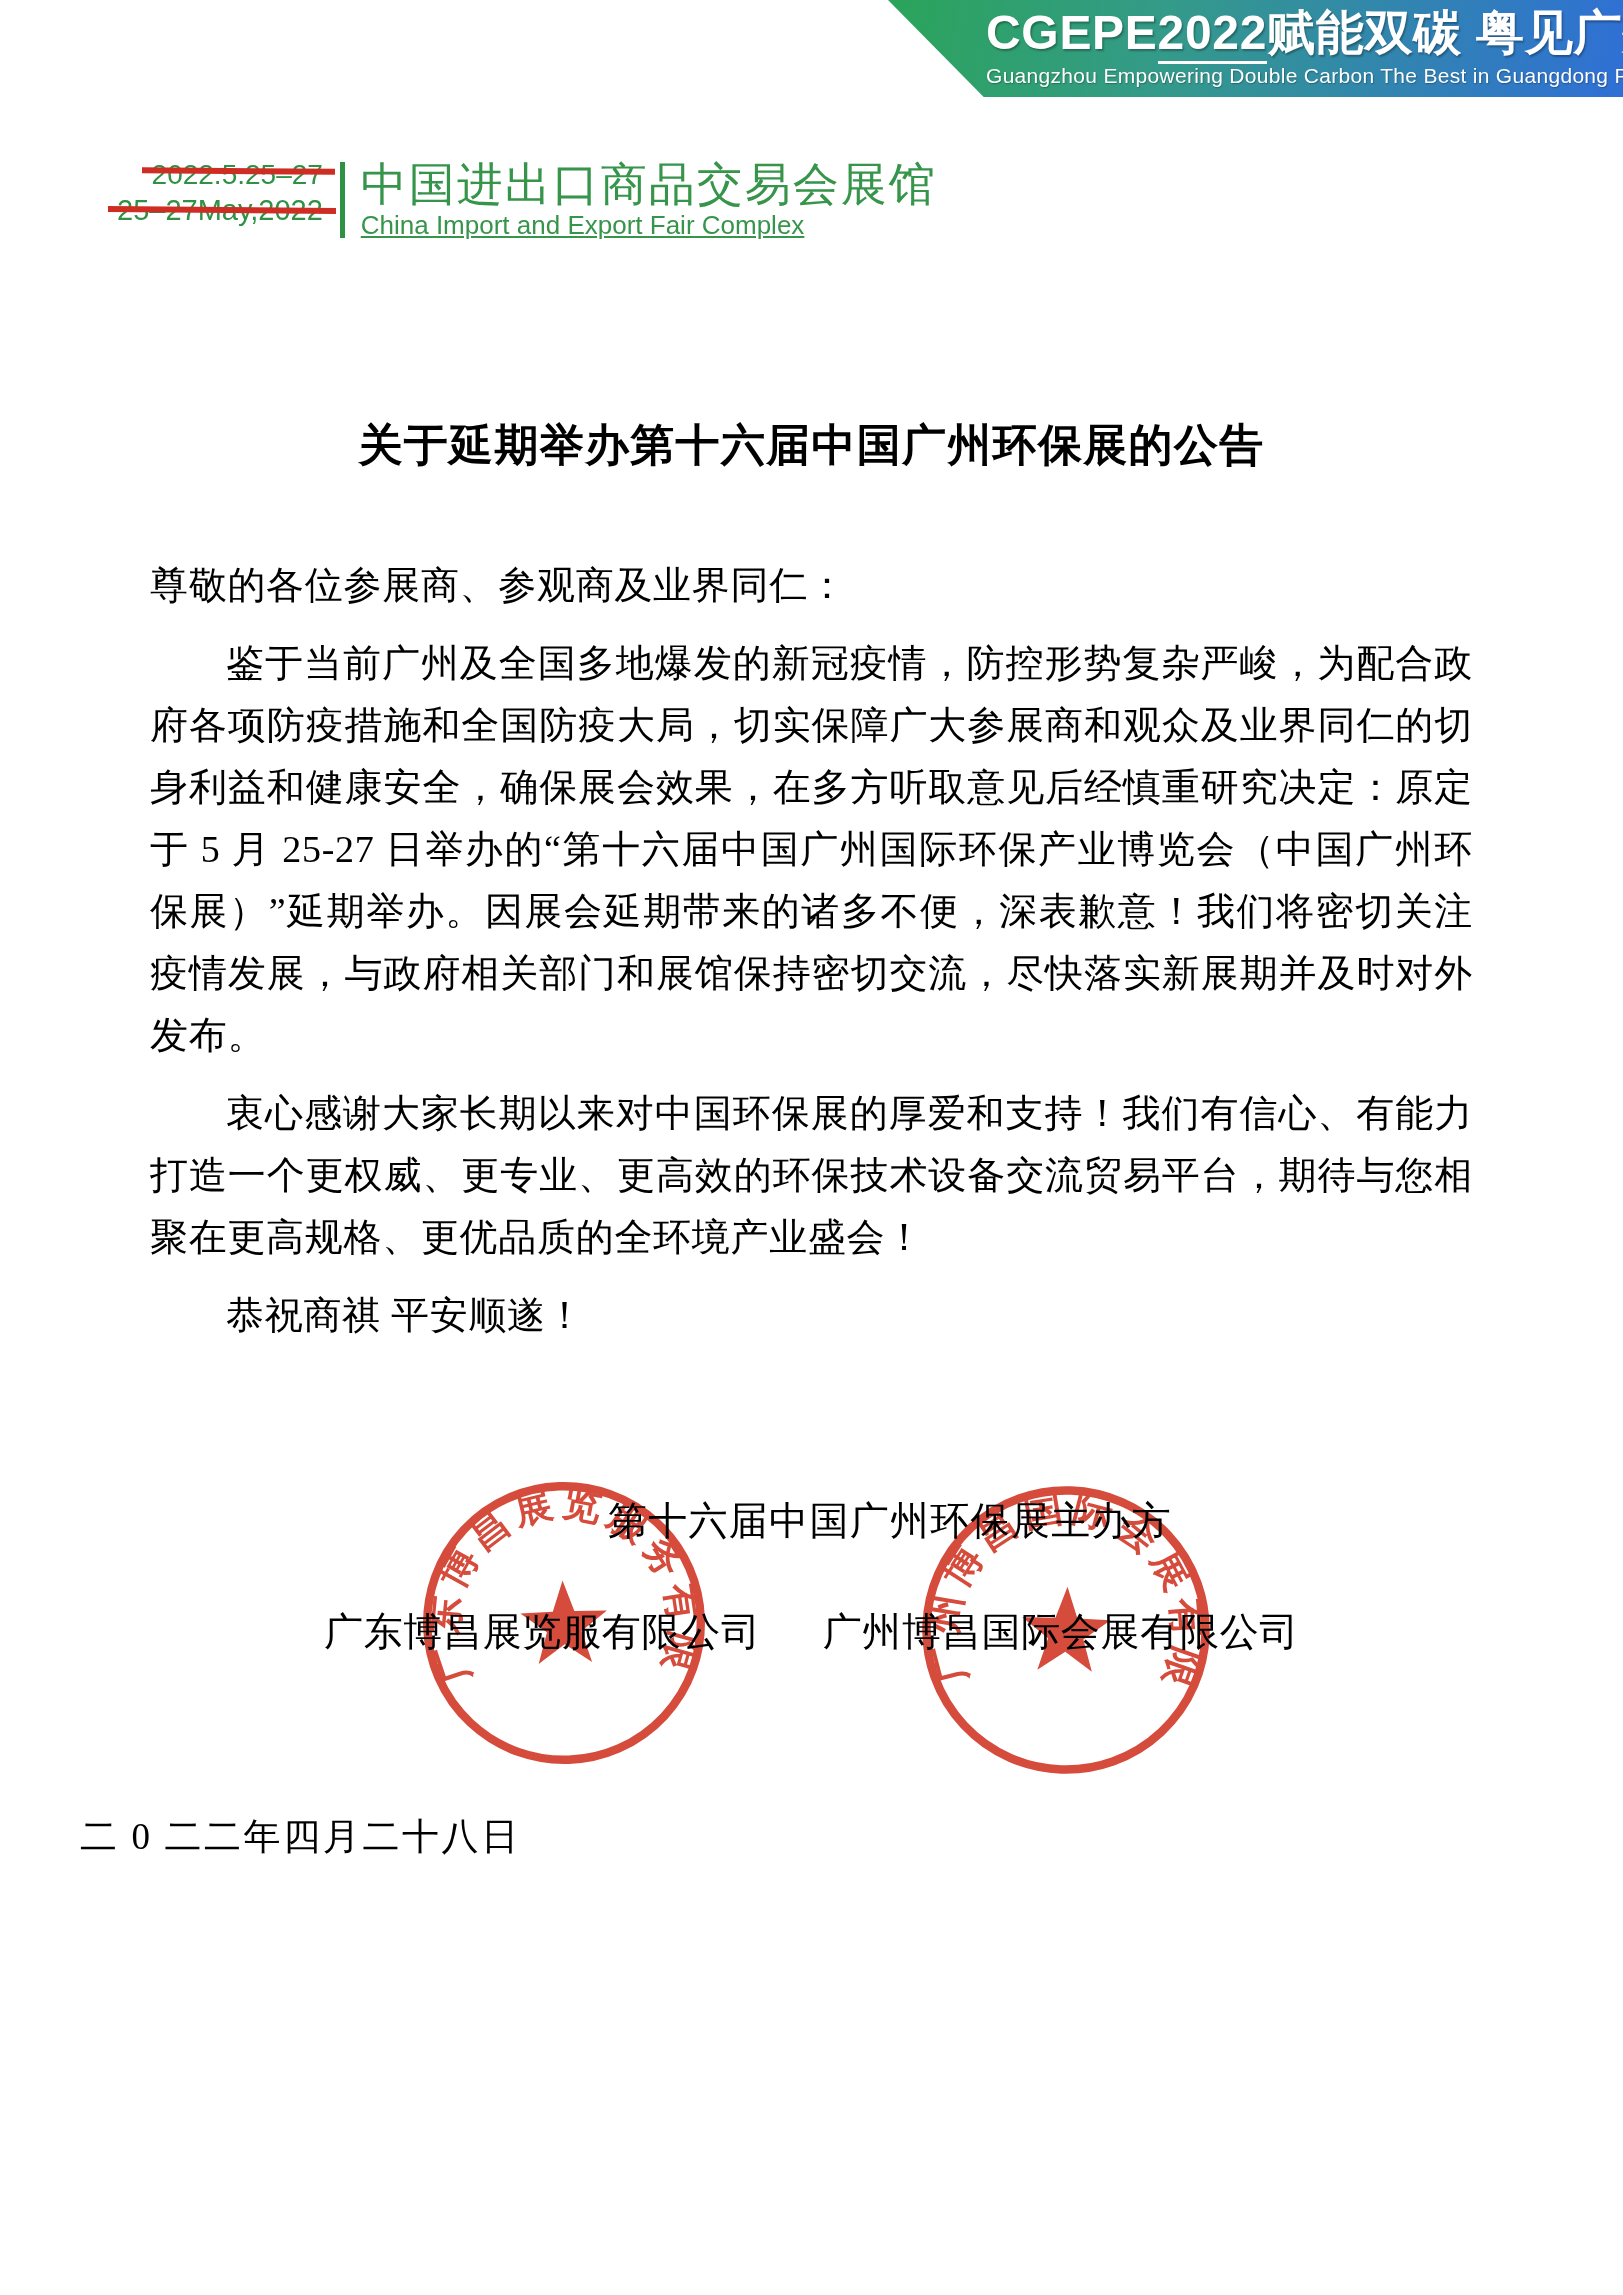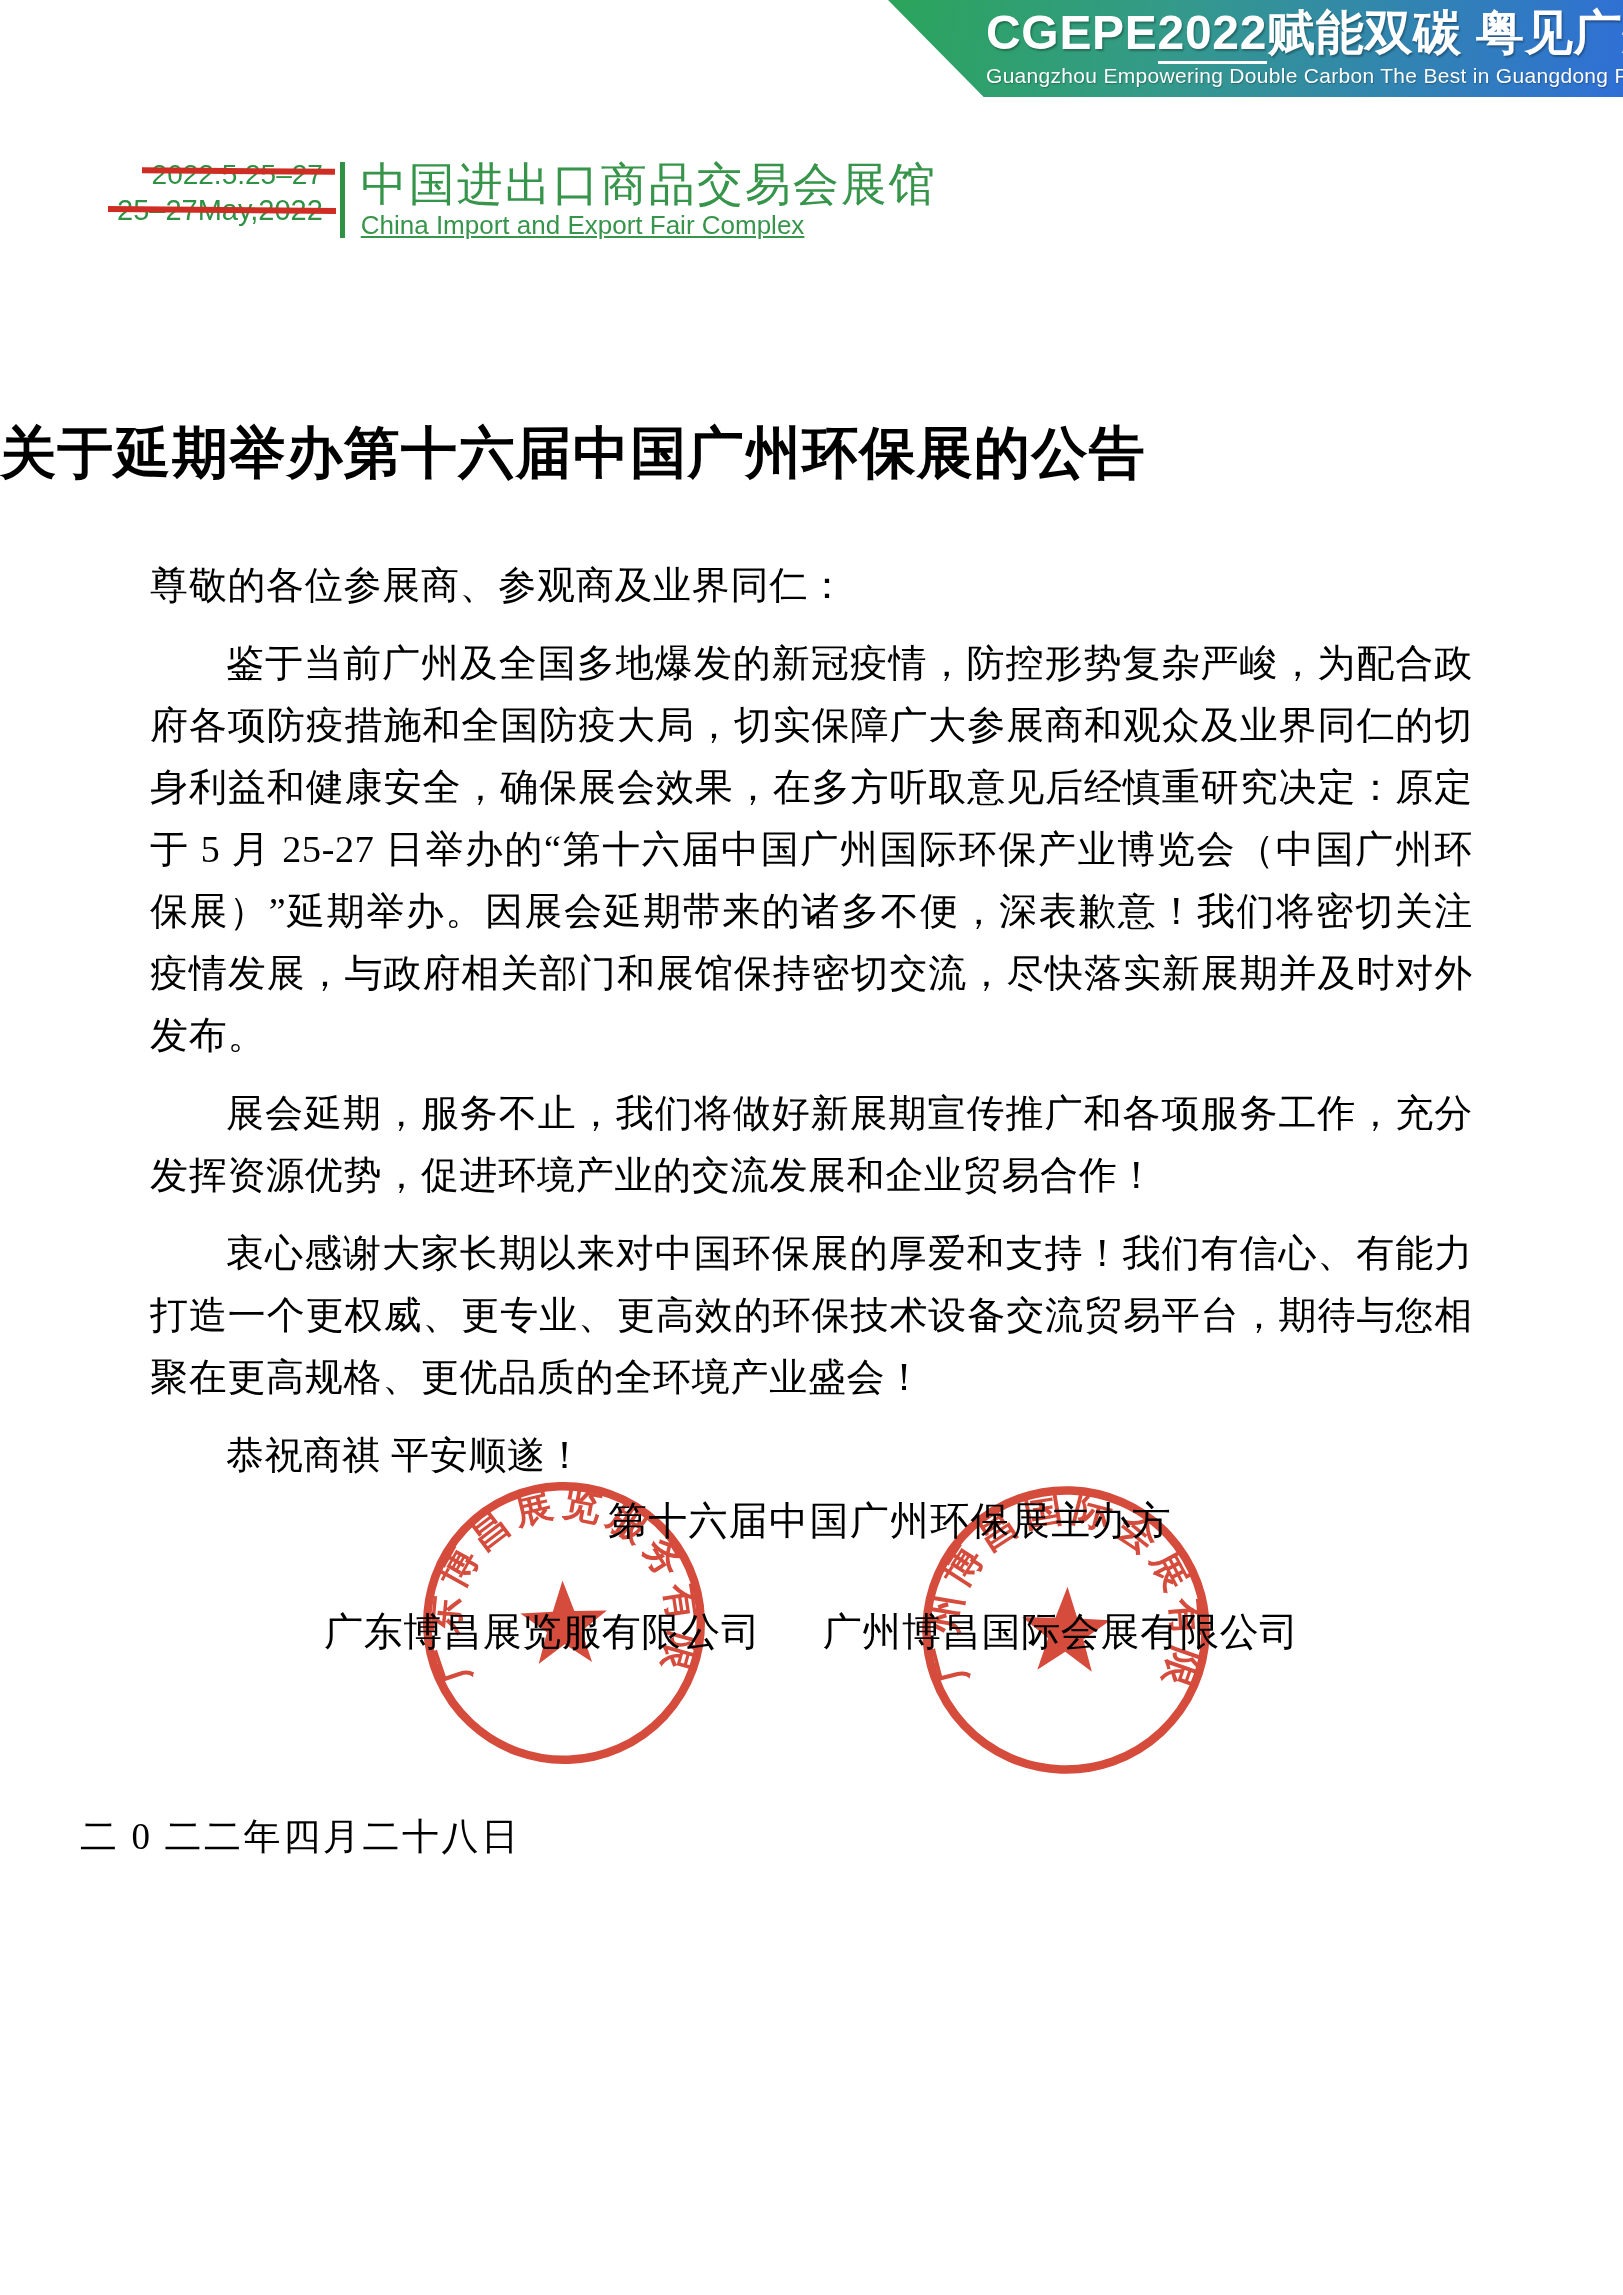--- a/index.html
+++ b/index.html
@@ -91,21 +91,22 @@
     margin-top: 5px;
     white-space: nowrap;
     text-decoration: underline;
   }
 
   
   .doc-title {
     position: absolute;
     left: 0; top: 416px;
     width: 100%;
-    font-size: 56px;
+    text-align: center;
+    font-size: 44px;
     font-weight: bold;
     letter-spacing: 1.3px;
   }
   .body-text {
     position: absolute;
     left: 134px; top: 538px;
     width: 1355px;
     font-size: 38px;
     line-height: 62px;
     text-align: justify;
@@ -182,21 +183,20 @@
       <div class="vname-cn">中国进出口商品交易会展馆</div>
       <div class="vname-en">China Import and Export Fair Complex</div>
     </div>
   </div>
 
   <div class="doc-title">关于延期举办第十六届中国广州环保展的公告</div>
 
   <div class="body-text">
     <p>尊敬的各位参展商、参观商及业界同仁：</p>
     <p class="indent">鉴于当前广州及全国多地爆发的新冠疫情，防控形势复杂严峻，为配合政府各项防疫措施和全国防疫大局，切实保障广大参展商和观众及业界同仁的切身利益和健康安全，确保展会效果，在多方听取意见后经慎重研究决定：原定于 5 月 25-27 日举办的“第十六届中国广州国际环保产业博览会（中国广州环保展）”延期举办。因展会延期带来的诸多不便，深表歉意！我们将密切关注疫情发展，与政府相关部门和展馆保持密切交流，尽快落实新展期并及时对外发布。</p>
-    <p class="indent">展会延期，服务不止，我们将做好新展期宣传推广和各项服务工作，充分发挥资源优势，促进环境产业的交流发展和企业贸易合作！</p>
     <p class="indent">衷心感谢大家长期以来对中国环保展的厚爱和支持！我们有信心、有能力打造一个更权威、更专业、更高效的环保技术设备交流贸易平台，期待与您相聚在更高规格、更优品质的全环境产业盛会！</p>
     <p class="indent">恭祝商祺 平安顺遂！</p>
   </div>
 
   <div class="host-line">第十六届中国广州环保展主办方</div>
   <div class="company-line">
     <span>广东博昌展览服有限公司</span>
     <span>广州博昌国际会展有限公司</span>
   </div>
   <div class="sign-date">二 0 二二年四月二十八日</div>

